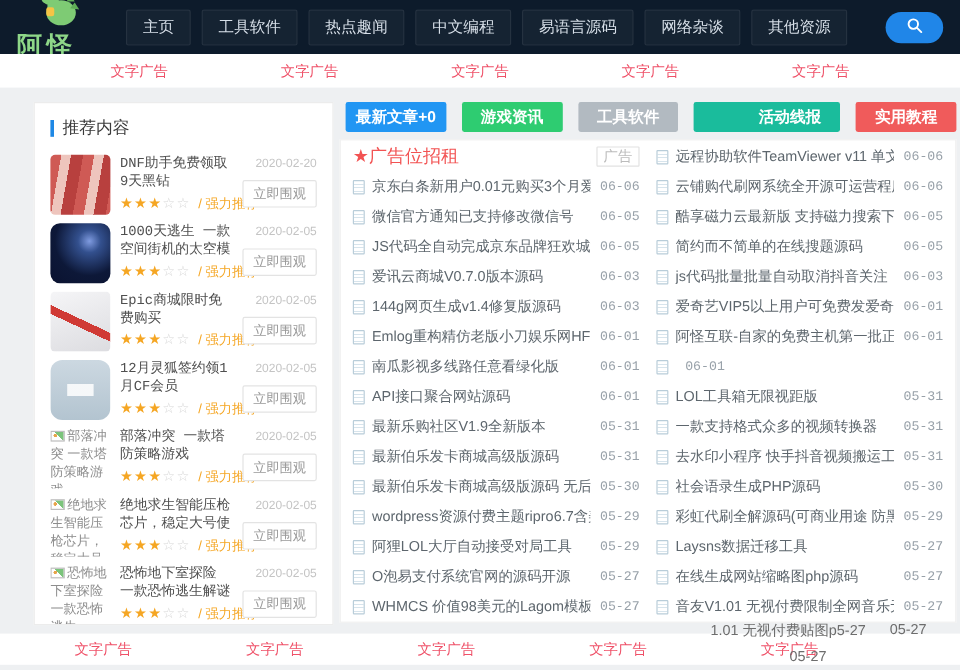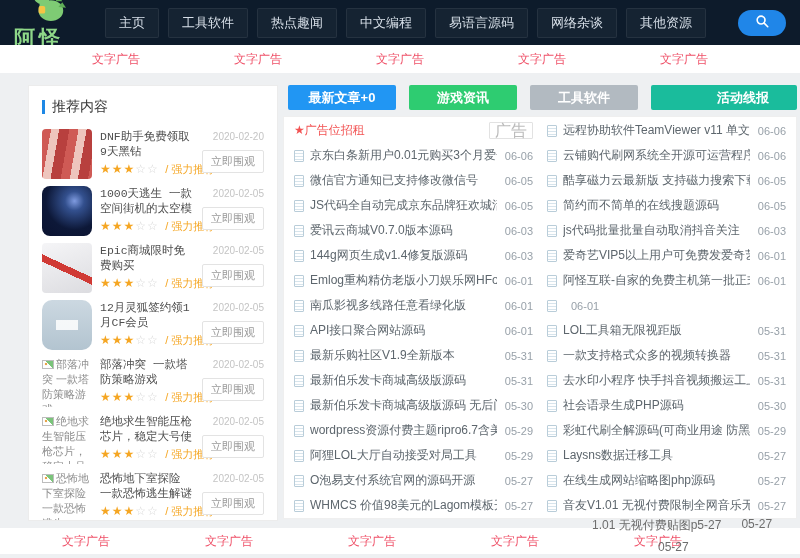--- a/index.html
+++ b/index.html
@@ -59,23 +59,23 @@
        border-radius:2px;cursor:pointer;}
 
   
   .main-card{position:absolute;left:283px;top:116px;width:514px;height:403px;background:#fff;border:1px solid #efefef;
              padding:1px 10px 0 10px;display:flex;gap:14px;overflow:hidden;}
   .col{flex:1;min-width:0;list-style:none;}
   .col li{display:flex;align-items:center;height:25px;}
   .doc-icon{width:10px;height:12px;flex:0 0 10px;border:1px solid #b9cdd9;border-radius:1px;margin-right:6px;
             background:repeating-linear-gradient(#fff 0 2px,#d7e4ec 2px 3px);}
   .li-title{flex:1;min-width:0;overflow:hidden;white-space:nowrap;color:#5d666d;font-size:12px;cursor:pointer;}
-  .li-date{margin-left:8px;color:#98a1a9;font-size:11px;flex:0 0 auto;}
-  .adslot-label{flex:1;color:#f25353;font-size:12px;cursor:pointer;white-space:nowrap;overflow:hidden;}
-  .ad-badge{border:1px solid #e2e2e2;color:#bcbcbc;font-size:16px;line-height:15px;padding:0 5px;border-radius:1px;}
+  .li-date{margin-left:8px;color:#98a1a9;font-size:11px;flex:0 0 auto;font-family:Liberation Mono, monospace;}
+  .adslot-label{flex:1;color:#f25353;font-size:15px;cursor:pointer;white-space:nowrap;overflow:hidden;}
+  .ad-badge{border:1px solid #e2e2e2;color:#bcbcbc;font-size:12px;line-height:15px;padding:0 5px;border-radius:1px;}
 
   
   .frag1{position:absolute;left:592px;top:517px;font-size:12px;color:#6d6d6d;display:flex;z-index:5;}
   .frag1 .d{margin-left:20px;}
   .frag2{position:absolute;left:658px;top:540px;font-size:12px;color:#6d6d6d;z-index:5;}
 </style>
 </head>
 <body>
 
 <div class="topbar">
@@ -266,20 +266,21 @@
 <div class="tabs">
 
     <a class="tab" style="background: rgb(33, 150, 243);">最新文章+0</a>
 
     <a class="tab" style="background: rgb(46, 204, 113);">游戏资讯</a>
 
     <a class="tab" style="background: rgb(178, 186, 193);">工具软件</a>
 
     <a class="tab" style="background: rgb(26, 188, 156); padding-left: 38px;">活动线报</a>
 
+    <a class="tab" style="background: rgb(240, 91, 91);">实用教程</a>
   </div>
 
 <div class="main-card">
   <ul class="col">
     <li>
       <a class="adslot-label">★广告位招租</a>
       <span class="ad-badge">广告</span>
     </li>
 
       <li>

